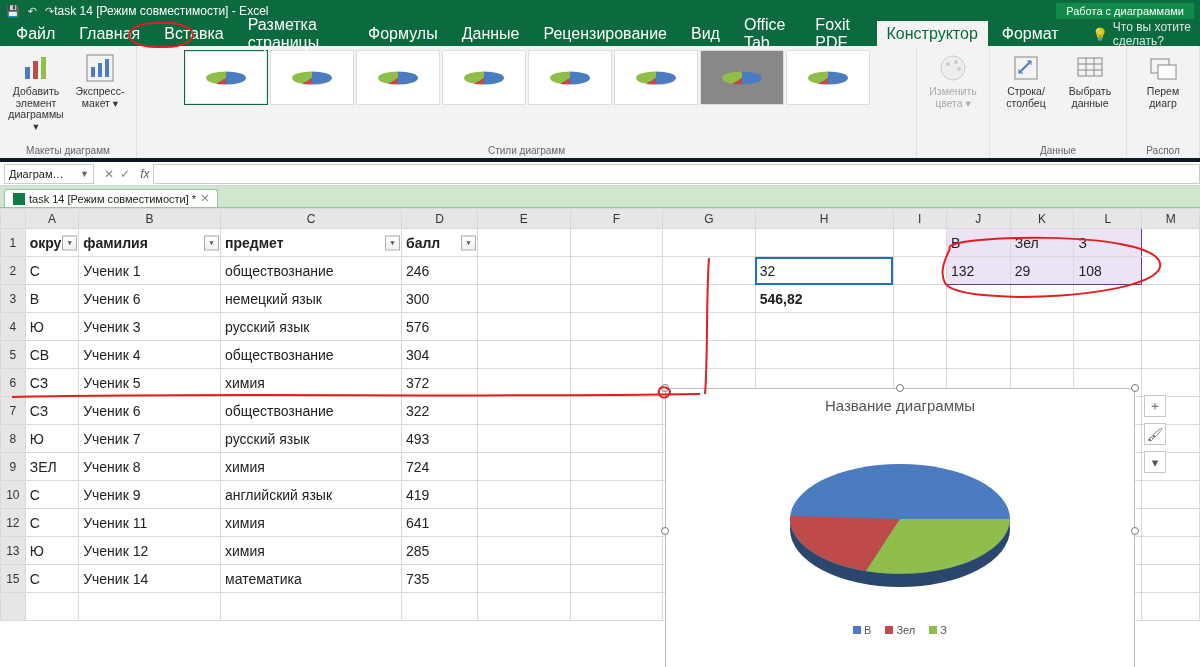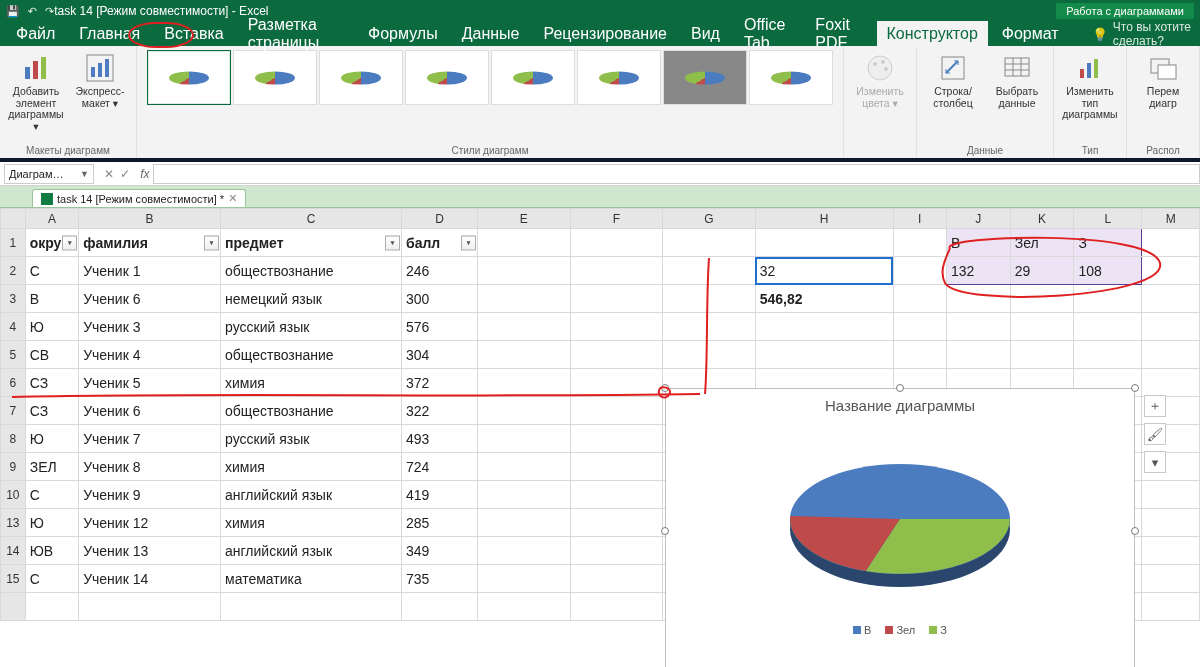--- a/index.html
+++ b/index.html
@@ -40,21 +40,21 @@
   .formula-bar { height: 24px; border-bottom: 1px solid #d4d4d4; display: flex; align-items: center; background: #fff; }
   .name-box { width: 90px; height: 20px; border: 1px solid #ccc; margin: 0 4px; padding: 0 4px; font-size: 11px; display: flex; align-items: center; justify-content: space-between; }
   .name-box .dd { color: #666; font-size: 9px; }
   .fx-btns { display: flex; gap: 6px; padding: 0 6px; color: #888; }
   .fx-btns span { cursor: pointer; }
   .fx-label { font-style: italic; color: #666; padding: 0 4px; }
   .formula-input { flex: 1; height: 20px; border: 1px solid #ccc; background: #fff; padding: 0 4px; }
 
   
   .sheet-tabs { height: 22px; background: #cfe7cf; border-bottom: 1px solid #9cc49c; display: flex; align-items: flex-end; padding-left: 4px; }
-  .sheet-tabs .doc-tab { background: #fff; border: 1px solid #9cc49c; border-bottom: none; padding: 2px 8px; font-size: 11px; display: flex; align-items: center; gap: 4px; border-radius: 3px 3px 0 0; margin-left: 28px; }
+  .sheet-tabs .doc-tab { background: #fff; border: 1px solid #9cc49c; border-bottom: none; padding: 2px 8px; font-size: 11px; display: flex; align-items: center; gap: 4px; border-radius: 3px 3px 0 0; }
   .sheet-tabs .doc-tab .xico { width: 12px; height: 12px; background: #107c41; display: inline-block; }
 
   
   .grid-wrap { position: relative; height: 481px; overflow: hidden; background: #fff; }
   table.grid { border-collapse: collapse; table-layout: fixed; width: 1200px; }
   table.grid th, table.grid td { border: 1px solid #d9d9d9; height: 28px; padding: 0 4px; font-size: 14px; text-align: left; white-space: nowrap; overflow: hidden; }
   table.grid thead th { background: #e6e6e6; font-weight: normal; text-align: center; font-size: 12px; height: 20px; color: #333; }
   table.grid .rowhdr { background: #e6e6e6; text-align: center; font-size: 12px; width: 24px; color: #333; }
   .hdr-cell { font-weight: bold; text-align: center; position: relative; font-size: 15px; }
   .filter-btn { position: absolute; right: 1px; top: 50%; transform: translateY(-50%); width: 15px; height: 15px; border: 1px solid #acacac; background: linear-gradient(#fff,#eee); display: flex; align-items: center; justify-content: center; font-size: 7px; color: #555; cursor: pointer; }
@@ -238,35 +238,20 @@
               <line x1="11" y1="5" x2="11" y2="23" stroke="#888"></line>
               <line x1="19" y1="5" x2="19" y2="23" stroke="#888"></line>
             </svg>
           </div>
         <div class="lbl">Выбрать данные</div>
       </div>
     </div>
     <div class="group-label">Данные</div>
   </div>
 
-  <div class="ribbon-group">
-    <div class="items">
-      <div class="big-btn">
-        <div class="ico">
-            <svg width="30" height="30">
-              <rect x="5" y="16" width="4" height="9" fill="#bf4a4a"></rect>
-              <rect x="12" y="10" width="4" height="15" fill="#4a7cbf"></rect>
-              <rect x="19" y="6" width="4" height="19" fill="#8fbf4a"></rect>
-            </svg>
-          </div>
-        <div class="lbl">Изменить тип диаграммы</div>
-      </div>
-    </div>
-    <div class="group-label">Тип</div>
-  </div>
 
   <div class="ribbon-group">
     <div class="items">
       <div class="big-btn">
         <div class="ico">
             <svg width="30" height="30">
               <rect x="3" y="6" width="18" height="14" fill="none" stroke="#888"></rect>
               <rect x="10" y="12" width="18" height="14" fill="#fff" stroke="#888"></rect>
             </svg>
           </div>
@@ -489,41 +474,41 @@
           <td></td>
           <td></td>
           <td></td>
           <td></td>
           <td></td>
           <td></td>
           <td></td>
           <td></td>
         </tr>
         <tr>
+          <td class="rowhdr">12</td>
+          <td class="center">С</td>
+          <td>Ученик 11</td>
+          <td>химия</td>
+          <td class="center">641</td>
+          <td></td>
+          <td></td>
+          <td></td>
+          <td></td>
+          <td></td>
+          <td></td>
+          <td></td>
+          <td></td>
+          <td></td>
+        </tr>
+        <tr>
           <td class="rowhdr">13</td>
           <td class="center">Ю</td>
           <td>Ученик 12</td>
           <td>химия</td>
           <td class="center">285</td>
-          <td></td>
-          <td></td>
-          <td></td>
-          <td></td>
-          <td></td>
-          <td></td>
-          <td></td>
-          <td></td>
-          <td></td>
-        </tr>
-        <tr>
-          <td class="rowhdr">14</td>
-          <td class="center">ЮВ</td>
-          <td>Ученик 13</td>
-          <td>английский язык</td>
-          <td class="center">349</td>
           <td></td>
           <td></td>
           <td></td>
           <td></td>
           <td></td>
           <td></td>
           <td></td>
           <td></td>
           <td></td>
         </tr>

